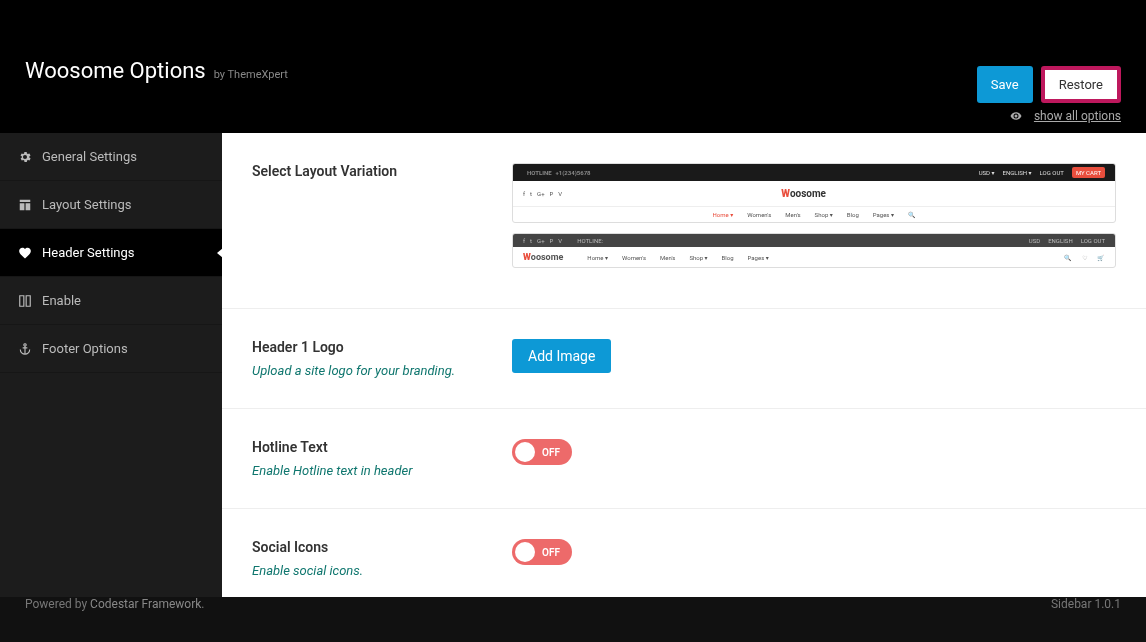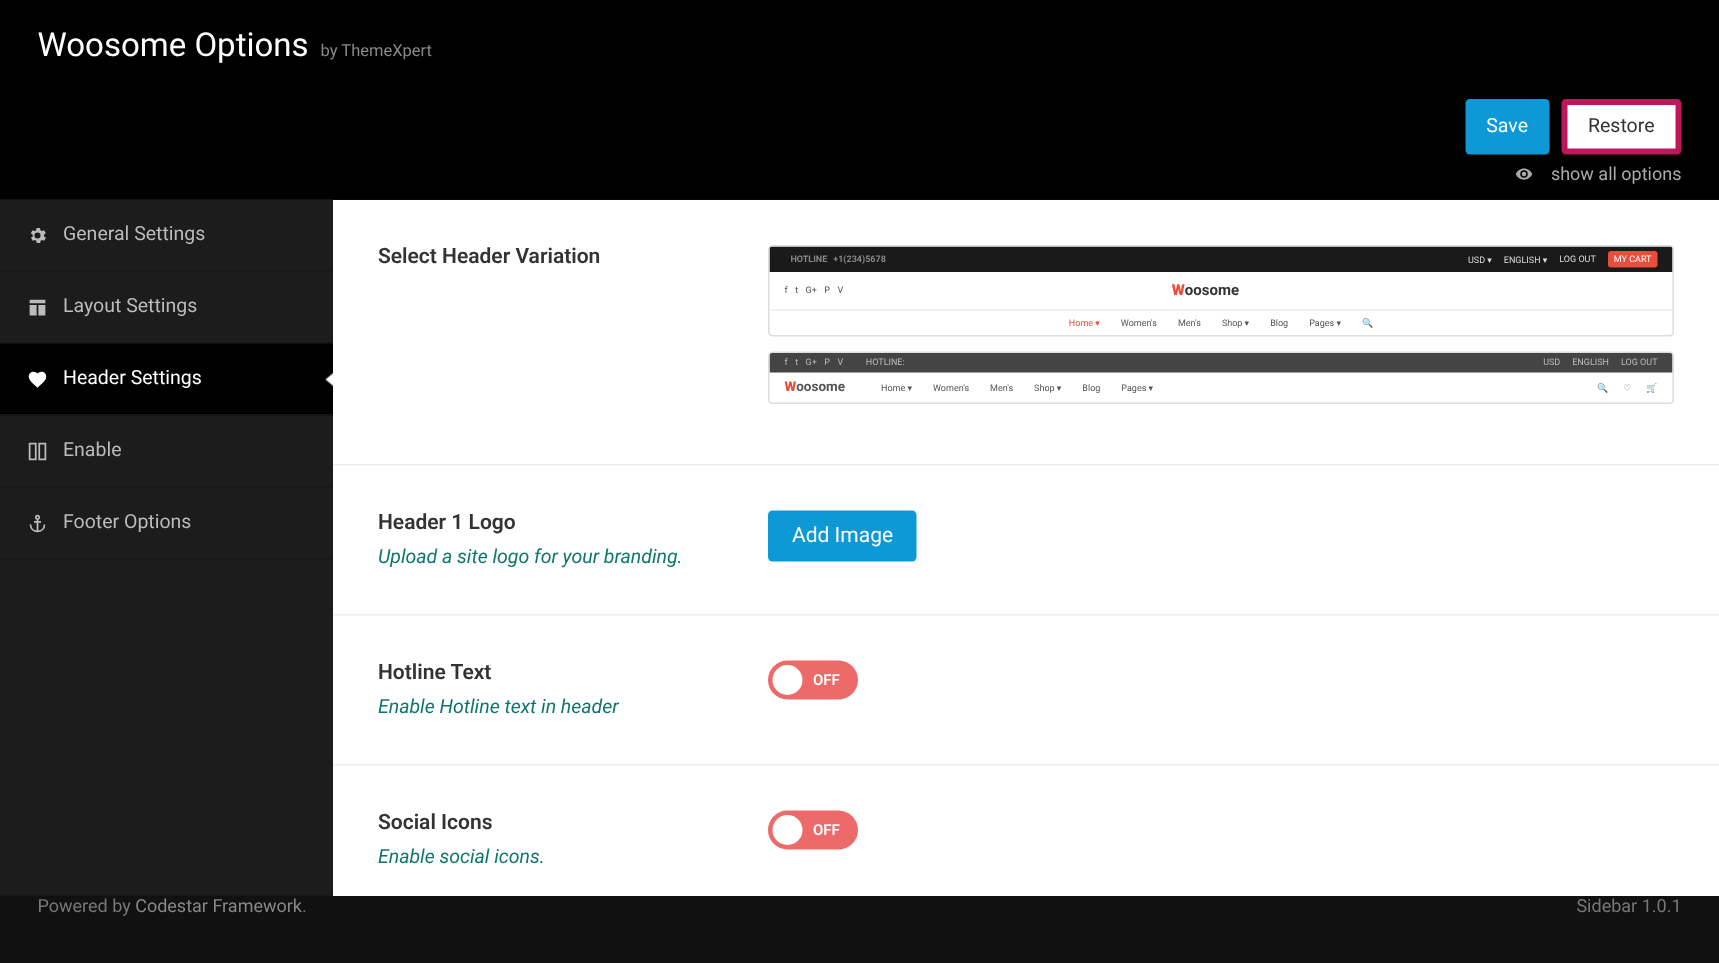--- a/index.html
+++ b/index.html
@@ -1,27 +1,27 @@
 <!DOCTYPE html>
 <html><head>
 <meta charset="utf-8">
 <style>
 * { margin: 0; padding: 0; box-sizing: border-box; font-family: -apple-system, BlinkMacSystemFont, "Segoe UI", Roboto, sans-serif; }
 body { background: #111; color: #fff; width: 1146px; height: 642px; overflow: hidden; }
 
-.hdr { display: flex; align-items: flex-start; justify-content: space-between; padding: 18px 25px 10px 25px; background: #000; }
+.hdr { display: flex; align-items: center; justify-content: space-between; padding: 18px 25px 10px 25px; background: #000; }
 .hdr-left { display: flex; align-items: baseline; gap: 8px; }
 .hdr-title { font-size: 22px; font-weight: 400; color: #fff; }
 .hdr-by { font-size: 11px; color: #888; }
 .hdr-right { display: flex; flex-direction: column; align-items: flex-end; gap: 6px; }
 .hdr-buttons { display: flex; gap: 8px; margin-top: 48px; }
 .btn { padding: 7px 14px; border-radius: 3px; font-size: 13px; cursor: pointer; border: none; }
 .btn-save { background: #0d99d6; color: #fff; }
 .btn-restore { background: #fff; color: #333; border: 4px solid #be185d; }
-.show-all { font-size: 12px; color: #aaa; cursor: pointer; display:flex; align-items:center; gap:12px;}
+.show-all { font-size: 12px; color: #aaa; cursor: pointer; display:flex; align-items:center; gap:12px;text-decoration:underline;}
 .show-all svg { width:12px; height:12px;}
 
 .wrap { display: flex; height: 464px; }
 
 .sidebar { width: 222px; background: #1c1c1c; }
 .side-item { display: flex; align-items: center; gap: 10px; padding: 16px 18px; color: #bbb; font-size: 13px; cursor: pointer; border-bottom: 1px solid #161616; }
 .side-item.active { background: #000; color: #fff; position: relative; }
 .side-item.active::after { content: ''; position: absolute; right: -1px; top: 50%; transform: translateY(-50%); border-top: 5px solid transparent; border-bottom: 5px solid transparent; border-right: 6px solid #fff; }
 .side-icon { width: 14px; height: 14px; display:inline-flex; align-items:center; justify-content:center; }
 .side-icon svg { width: 14px; height: 14px; fill: currentColor; }
@@ -125,21 +125,21 @@
           </svg>
         </span>
       <span>Footer Options</span>
     </div>
   </div>
 
   <div class="content">
 
     <div class="opt-row">
       <div class="opt-label">
-        <div class="opt-title">Select Header Variation</div>
+        <div class="opt-title">Select Layout Variation</div>
       </div>
       <div class="opt-control">
         <div class="hv-box">
           <div class="hv1-top">
             <div class="hv1-top-left"><span>HOTLINE</span><span>+1(234)5678</span></div>
             <div class="hv1-top-right">
               <span>USD ▾</span>
               <span>ENGLISH ▾</span>
               <span>LOG OUT</span>
               <span class="hv1-cart">MY CART</span>

